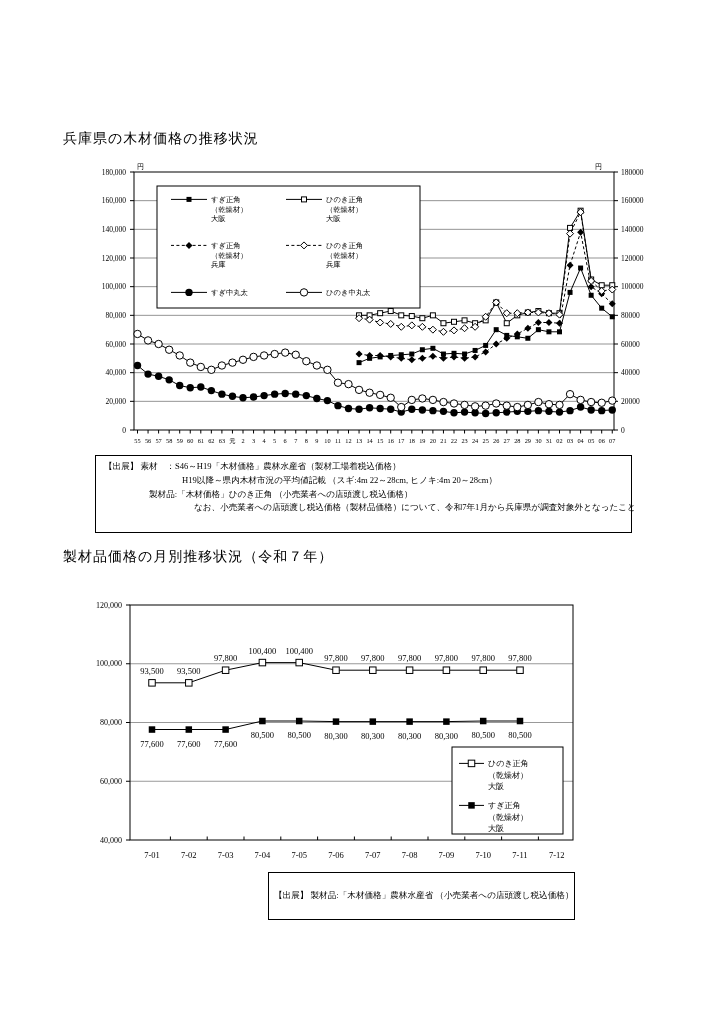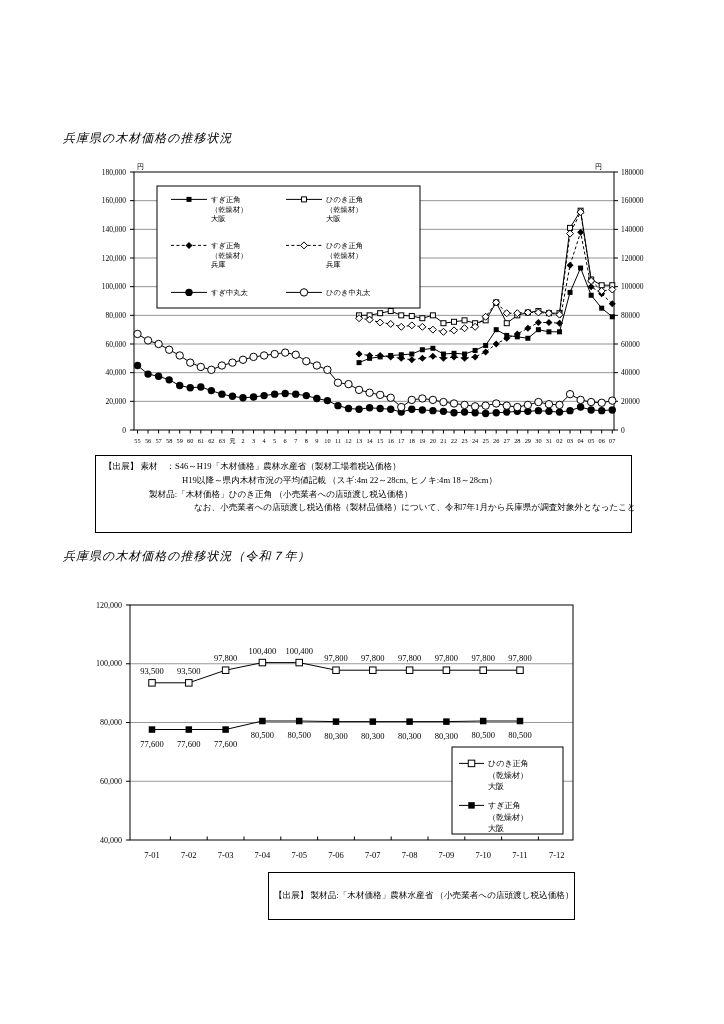--- a/index.html
+++ b/index.html
@@ -1,18 +1,18 @@
 <!DOCTYPE html>
 <html><head>
 <meta charset="utf-8">
 <style>
   html,body{margin:0;padding:0;background:#fff;}
   .page{position:relative;width:724px;height:1024px;background:#fff;overflow:hidden;
         font-family:"Liberation Serif","DejaVu Serif",serif;color:#000;}
-  .chart-title{position:absolute;font-size:12px;letter-spacing:1px;white-space:nowrap;font-style:italic;}
+  .chart-title{position:absolute;font-size:14px;letter-spacing:1px;white-space:nowrap;}
   #title1{left:63px;top:130px;}
   #title2{left:63px;top:548px;}
   svg{position:absolute;left:0;}
   svg text{font-family:"Liberation Serif","DejaVu Serif",serif;}
   .src-box{position:absolute;border:1px solid #000;background:#fff;font-size:8.6px;line-height:13.8px;}
   #source1{left:95px;top:455px;width:521px;padding:4px 6px 17px 8px;}
   #source1 .l2{padding-left:78px;}
   #source1 .l3{padding-left:45px;}
   #source1 .l4{padding-left:90px;}
   #source2{left:268px;top:872px;width:295px;padding:16px 5px;white-space:nowrap;}
@@ -509,25 +509,25 @@
         <text x="488" y="789" font-size="8" text-anchor="start" fill="#000">大阪</text>
         <line x1="459" x2="484" y1="805.4" y2="805.4" stroke="#000" stroke-width="1"></line>
         <rect x="468.25" y="802.15" width="6.5" height="6.5" fill="#000"></rect>
         <text x="488" y="808" font-size="8" text-anchor="start" fill="#000">すぎ正角</text>
         <text x="488" y="819.5" font-size="8" text-anchor="start" fill="#000">（乾燥材）</text>
         <text x="488" y="831" font-size="8" text-anchor="start" fill="#000">大阪</text>
       </g>
     </svg>
 
   <div class="chart-title" id="title1">兵庫県の木材価格の推移状況</div>
-  <div class="chart-title" id="title2">兵庫県の木材価格の推移状況（令和７年）</div>
+  <div class="chart-title" id="title2">製材品価格の月別推移状況（令和７年）</div>
 
   <div class="src-box" id="source1">
     <div class="src-line l1">【出展】 素材　：S46～H19「木材価格」農林水産省（製材工場着税込価格）</div>
-    <div class="src-line l2">H19以降～県内木材市況の平均値記載 （スギ:4m 22～28cm, ヒノキ:4m 18～28cm）</div>
+    <div class="src-line l2">H19以降～県内木材市況の平均値記載 （スギ:4m 22～28cm, ヒノキ:4m 20～28cm）</div>
     <div class="src-line l3">製材品:「木材価格」ひのき正角 （小売業者への店頭渡し税込価格）</div>
     <div class="src-line l4">なお、小売業者への店頭渡し税込価格（製材品価格）について、令和7年1月から兵庫県が調査対象外となったこと</div>
   </div>
 
   <div class="src-box" id="source2">
     <span class="src-line">【出展】 製材品:「木材価格」農林水産省 （小売業者への店頭渡し税込価格）</span>
   </div>
 
 </div>
 

